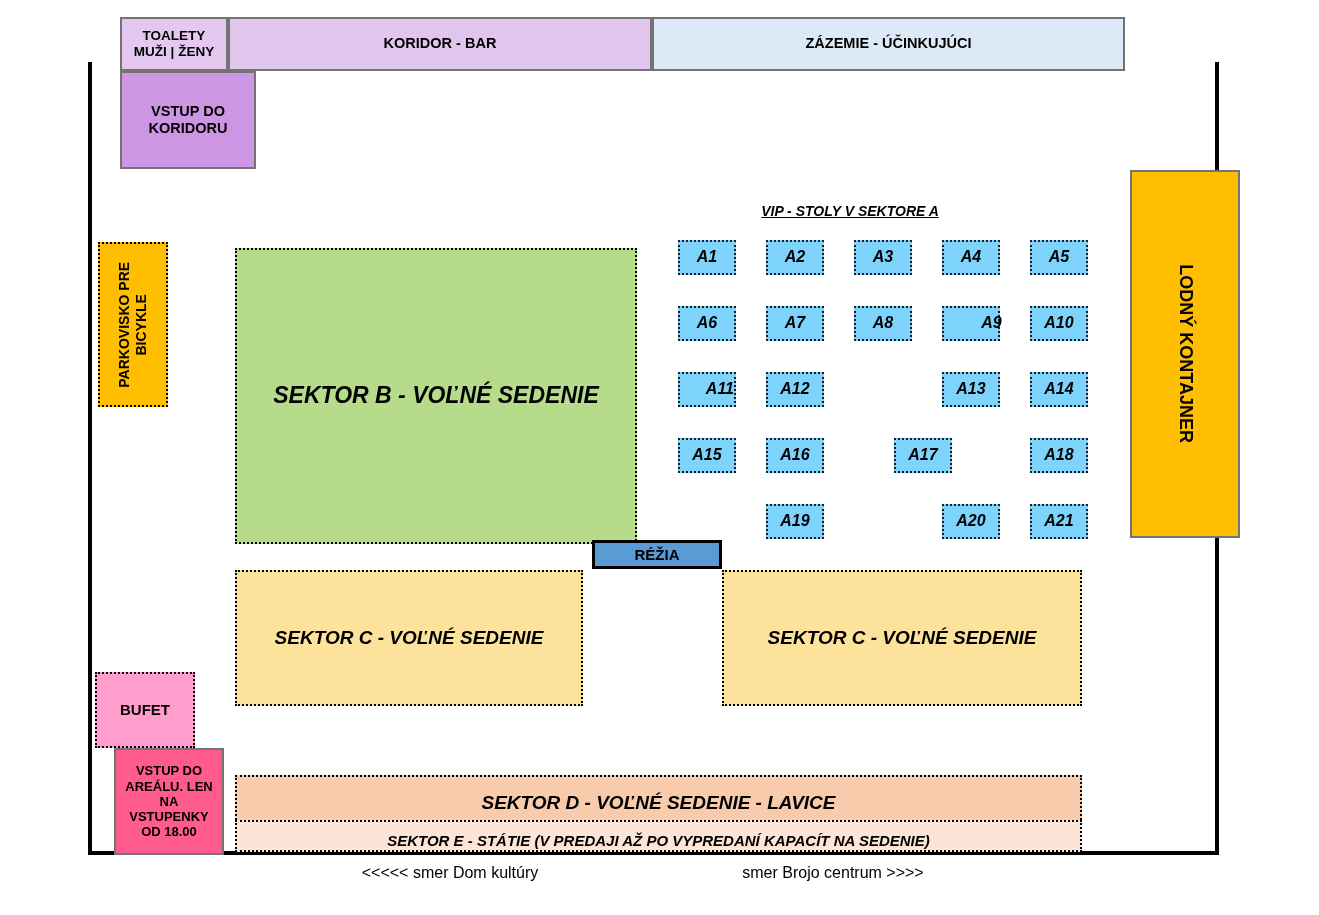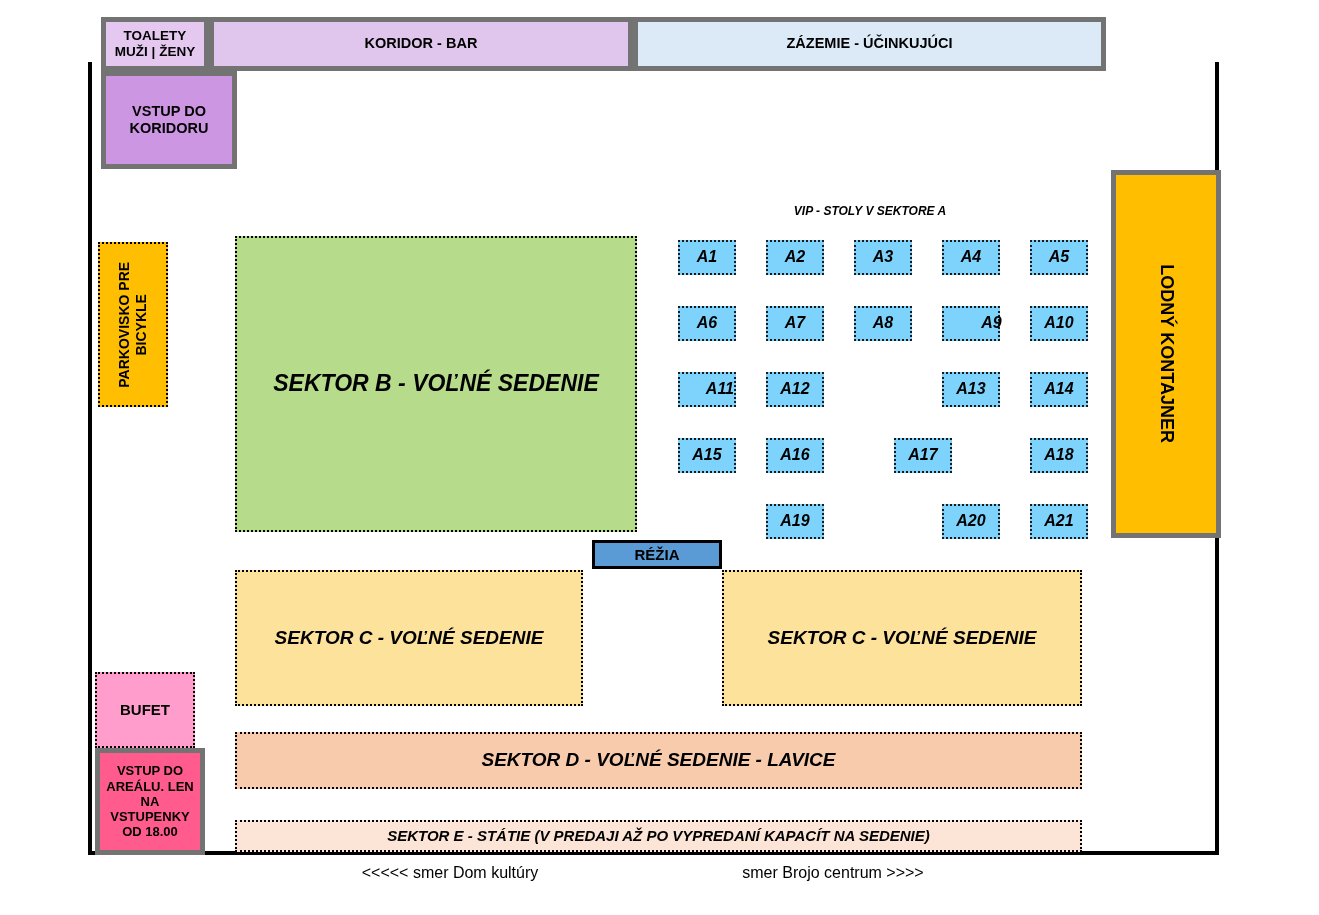--- a/index.html
+++ b/index.html
@@ -23,21 +23,21 @@
   .cell {
     display: flex;
     align-items: center;
     justify-content: center;
     text-align: center;
     color: #000000;
     line-height: 1.18;
   }
 
   
-  .bd-solid { border: 5px solid #737373; }
+  .bd-solid { border: 2px solid #737373; margin-left: 19px; }
   .bd-dotted { border: 2px dotted #000000; }
 
   
   #outer-frame {
     left: 88px; top: 62px;
     width: 1131px; height: 793px;
     border-left: 4px solid #000;
     border-right: 4px solid #000;
     border-bottom: 4px solid #000;
   }
@@ -114,34 +114,34 @@
     background: #FFBF00;
     font-weight: bold; font-size: 18px;
   }
   #kontajner .vtext {
     transform: rotate(90deg);
     white-space: nowrap;
   }
 
   
   #vip-title {
-    left: 660px; top: 198px;
+    left: 640px; top: 198px;
     width: 420px; height: 26px;
-    font-weight: bold; font-style: italic; font-size: 12px;
+    font-weight: bold; font-style: italic; font-size: 14px; text-decoration: underline;
   }
   .vip-table {
     width: 58px; height: 35px;
     background: #7dd3fc;
     font-weight: bold; font-style: italic; font-size: 16px;
     border: 2px dotted #1a1a1a;
   }
 
   
   #sektor-b {
-    left: 235px; top: 236px;
+    left: 235px; top: 248px;
     width: 402px; height: 296px;
     background: #B6DB8B;
     font-weight: bold; font-style: italic; font-size: 23px;
   }
   #rezia {
     left: 592px; top: 540px;
     width: 130px; height: 29px;
     background: #5B9BD5;
     font-weight: bold; font-size: 15px;
     border: 3px solid #000;
@@ -152,30 +152,30 @@
     background: #FDE29B;
     font-weight: bold; font-style: italic; font-size: 19px;
   }
   #sektor-c-right {
     left: 722px; top: 570px;
     width: 360px; height: 136px;
     background: #FDE29B;
     font-weight: bold; font-style: italic; font-size: 19px;
   }
   #sektor-d {
-    left: 235px; top: 732px;
+    left: 235px; top: 775px;
     width: 847px; height: 57px;
     background: #F8CBAD;
     font-weight: bold; font-style: italic; font-size: 19px;
   }
   #sektor-e {
     left: 235px; top: 820px;
     width: 847px; height: 32px;
     background: #FCE4D6;
-    font-weight: bold; font-style: italic; font-size: 15px;
+    font-weight: bold; font-style: italic; font-size: 15px; align-items: flex-end;
   }
 
   
   #dir-left {
     left: 300px; top: 860px;
     width: 300px; height: 26px;
     font-size: 16px;
   }
   #dir-right {
     left: 683px; top: 860px;

